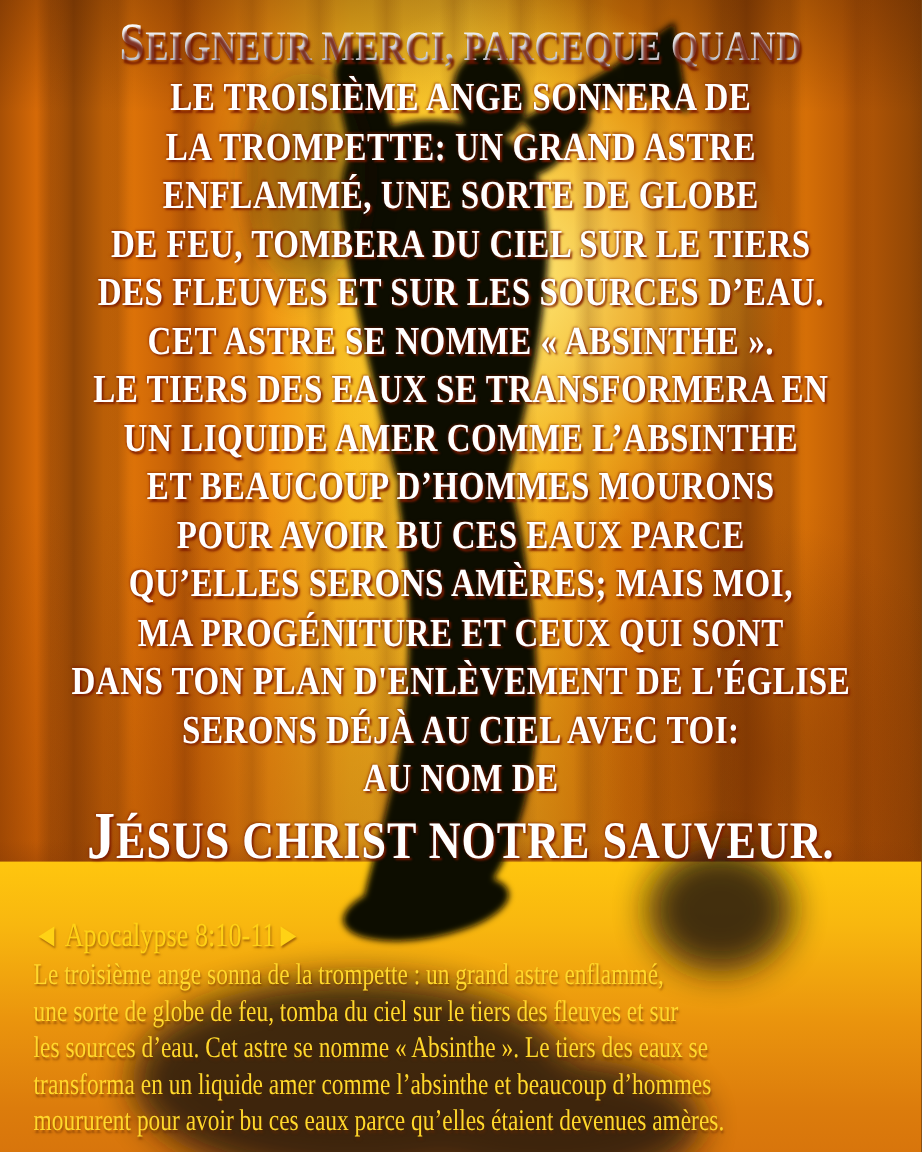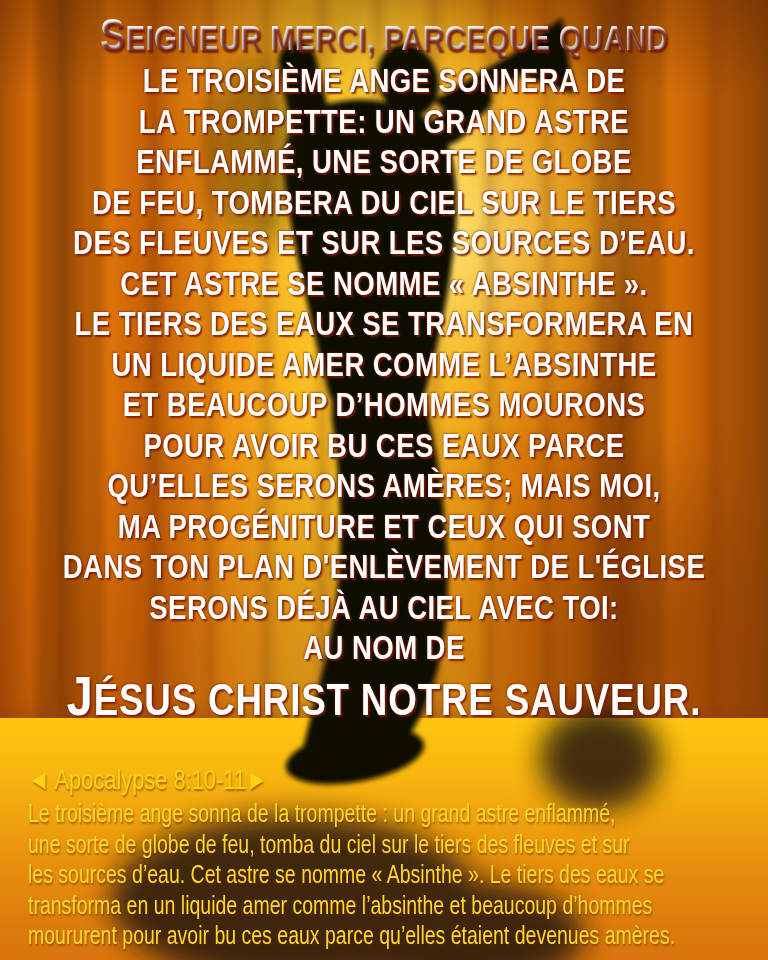--- a/index.html
+++ b/index.html
@@ -1,18 +1,18 @@
 <!DOCTYPE html>
 <html><head>
 <meta charset="utf-8">
 <style>
   html,body { margin:0; padding:0; background:#222; }
   .poster {
     position:relative; width:768px; height:960px; overflow:hidden;
-    font-family:Liberation Sans, sans-serif;
+    font-family:Liberation Serif, serif;
     background:#d8750c;
   }
   
   .curtain {
     position:absolute; left:0; top:0; width:768px; height:720px;
     background-image:
       radial-gradient(300px 330px at 57% 32%, rgba(255,238,130,.85), rgba(252,205,50,.45) 48%, rgba(252,195,40,0) 72%),
       radial-gradient(230px 270px at 640px 630px, rgba(110,45,2,.40), rgba(110,45,2,0) 72%),
       linear-gradient(180deg, rgba(70,25,0,.32), rgba(70,25,0,0) 13%),
       linear-gradient(180deg, rgba(150,60,2,0) 58%, rgba(150,60,2,.28) 86%, rgba(140,55,2,.34) 100%),

